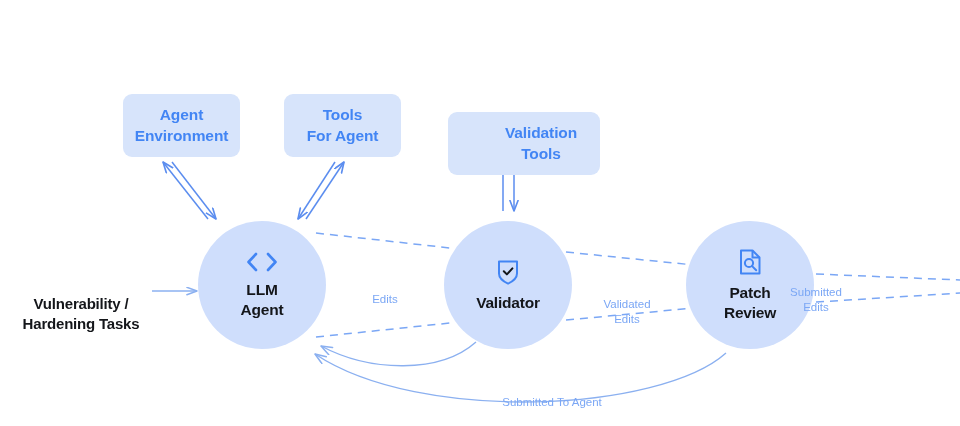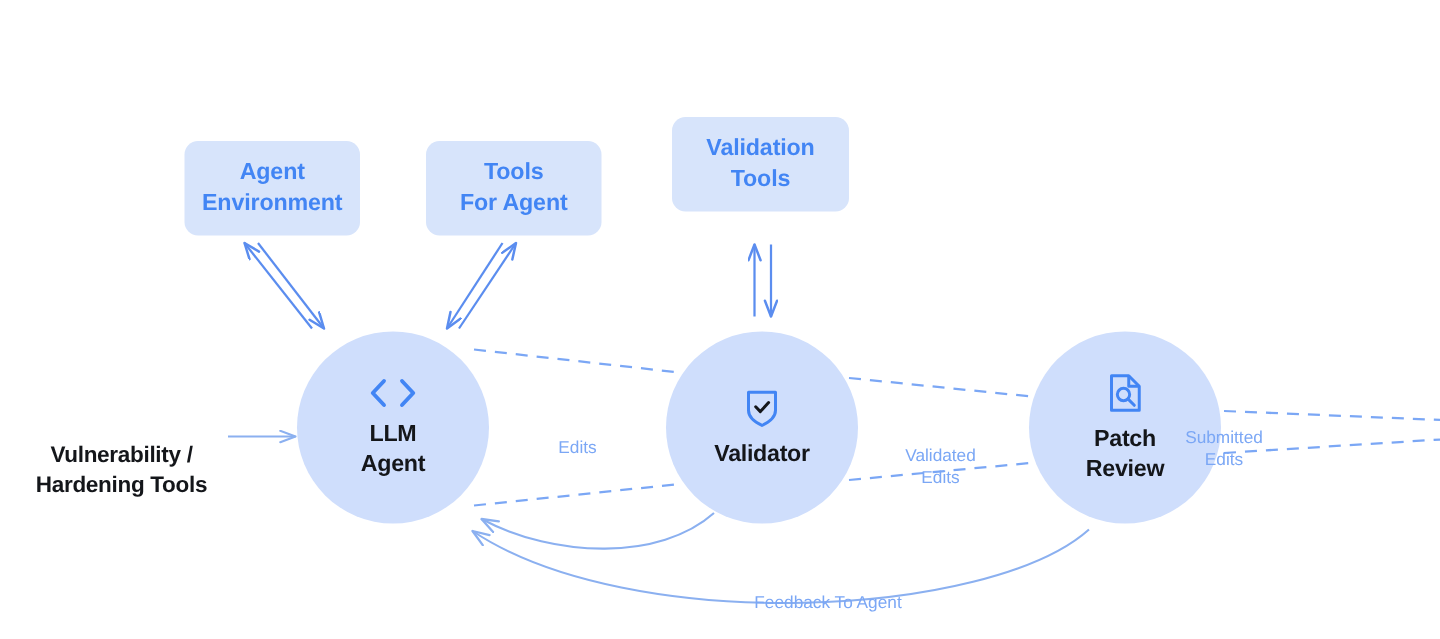--- a/index.html
+++ b/index.html
@@ -155,28 +155,28 @@
   <div class="box" style="left:123px; top:82px; width:117px; height:63px;">
     <span class="box-label">Agent
 Environment</span>
   </div>
 
   <div class="box" style="left:284px; top:82px; width:117px; height:63px;">
     <span class="box-label">Tools
 For Agent</span>
   </div>
 
-  <div class="box" style="left:448px; top:66px; width:118px; height:63px;">
+  <div class="box" style="left:448px; top:100px; width:118px; height:63px;padding-left:34px;">
     <span class="box-label">Validation
 Tools</span>
   </div>
 
   <div class="input-label" style="left:6px; top:262px; width:150px;">
     <span>Vulnerability /
-Hardening Tools</span>
+Hardening Tasks</span>
   </div>
 
   <div class="node" style="left:198px; top:209px; width:128px; height:128px;">
     <span class="node-icon">
       <svg width="34" height="22" viewBox="0 0 34 22" xmlns="http://www.w3.org/2000/svg">
         <path d="M11,3 L3.5,11 L11,19" fill="none" stroke="#4285f4" stroke-width="2.6" stroke-linecap="round" stroke-linejoin="round"></path>
         <path d="M23,3 L30.5,11 L23,19" fill="none" stroke="#4285f4" stroke-width="2.6" stroke-linecap="round" stroke-linejoin="round"></path>
       </svg>
     </span>
     <span class="node-label">LLM
@@ -214,16 +214,16 @@
     <span>Validated
 Edits</span>
   </div>
 
   <div class="edge-label" style="left:778px; top:258px; width:76px;">
     <span>Submitted
 Edits</span>
   </div>
 
   <div class="edge-label" style="left:442px; top:368px; width:220px;">
-    <span>Feedback To Agent</span>
+    <span>Submitted To Agent</span>
   </div>
 
 </div>
 
 </body></html>

